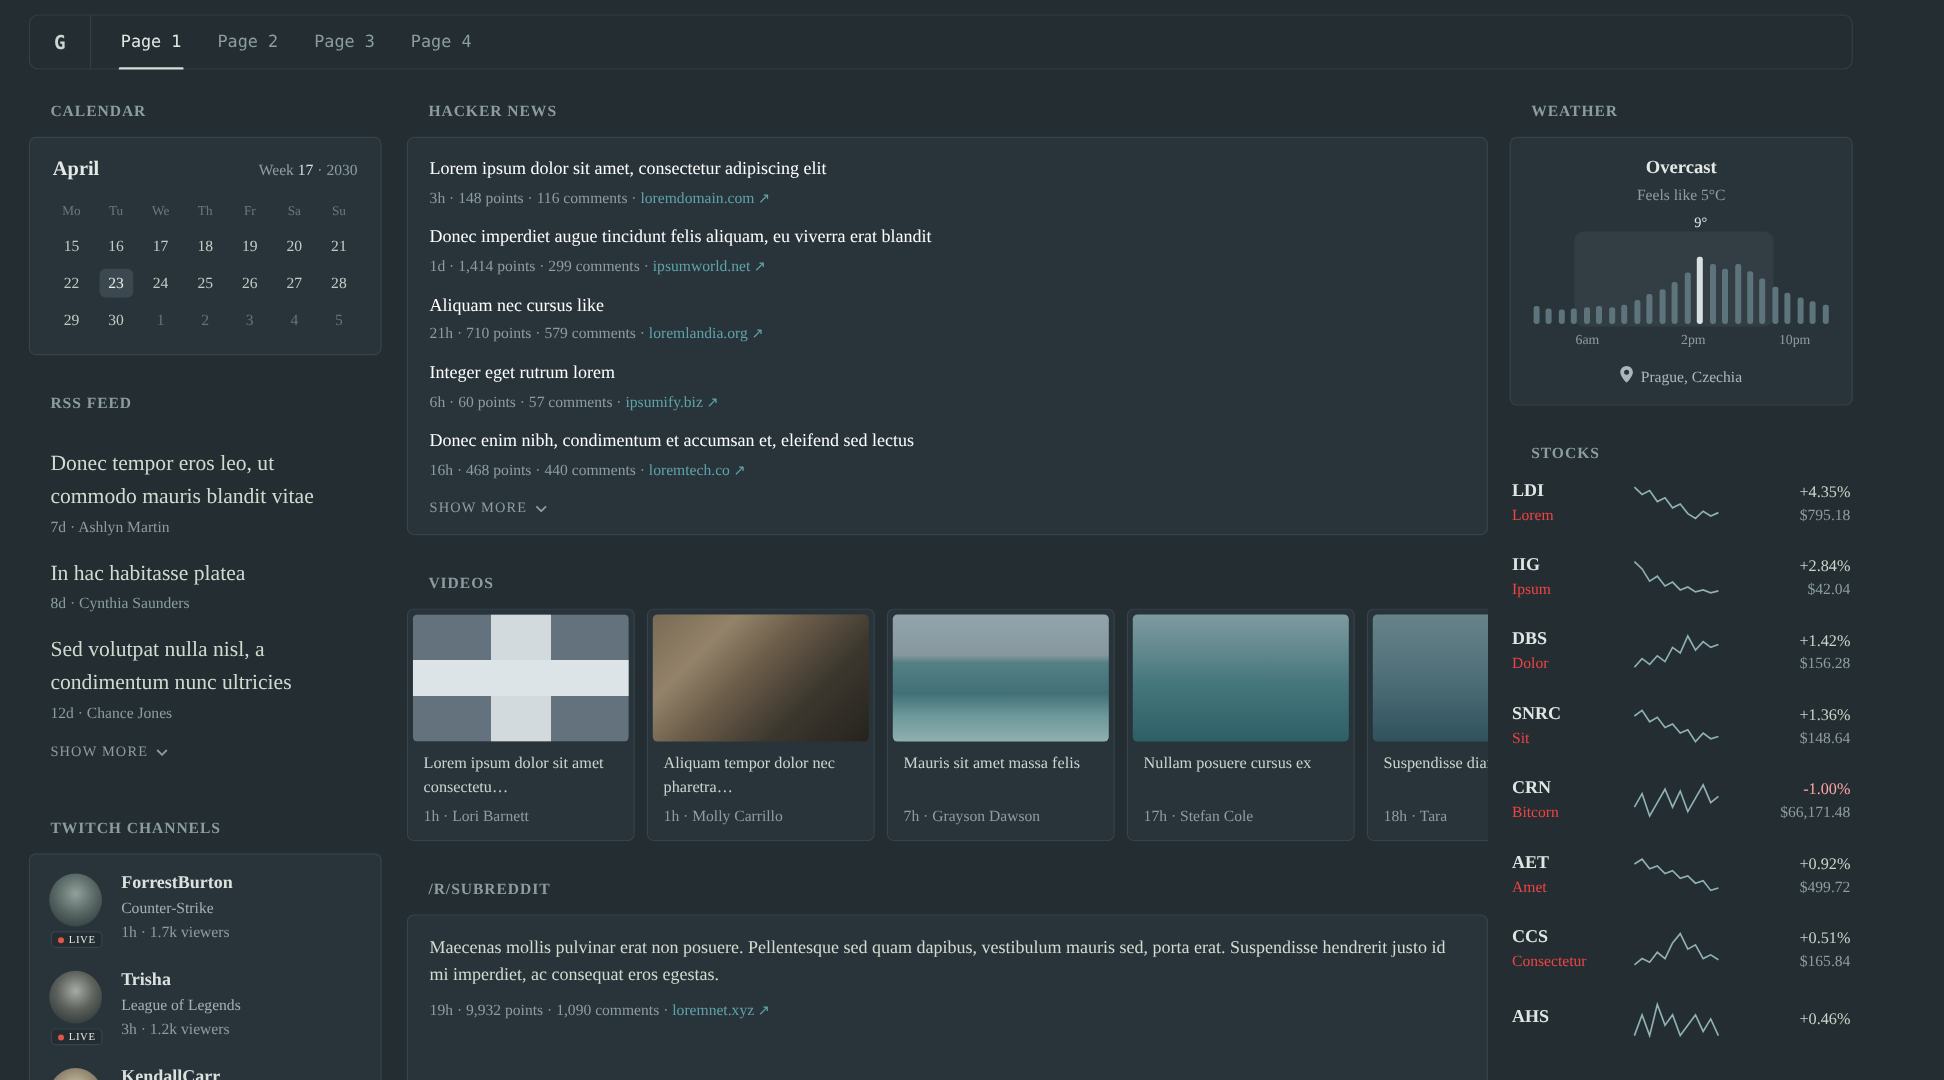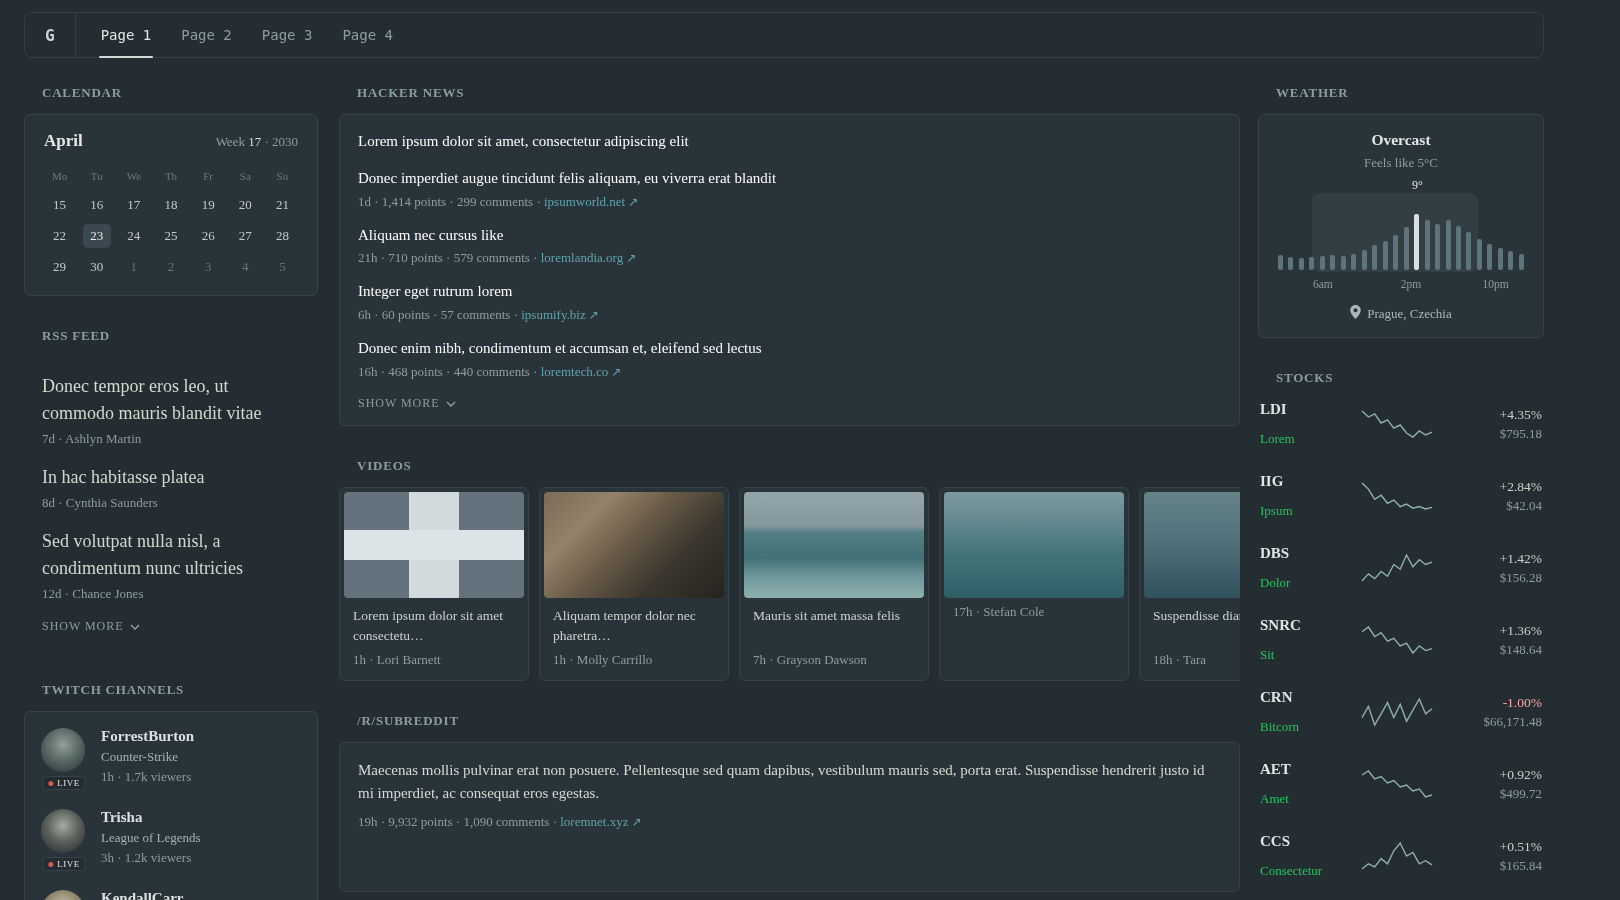--- a/index.html
+++ b/index.html
@@ -150,21 +150,21 @@
   .w-times { position: absolute; left: 0; right: 0; bottom: 0; height: 15px; font-size: 11.5px; color: #8c9da2; }
   .w-time { position: absolute; transform: translateX(-50%); }
   .w-time.t1 { left: 19%; } .w-time.t2 { left: 54%; } .w-time.t3 { left: 87.5%; }
   .w-loc { margin-top: 12px; display: flex; align-items: center; justify-content: center; gap: 6px; font-size: 13px; color: #a9b6ba; }
 
   
   .stocks-list { padding: 2px 2px 0; }
   .stock-row { display: flex; align-items: center; justify-content: space-between; margin-bottom: 26px; cursor: pointer; }
   .s-left { width: 92px; flex: none; }
   .s-sym { font-size: 15px; font-weight: bold; color: #e0e6e3; }
-  .s-name { font-size: 13px; color: #22c55e; margin-top: 13px; }
+  .s-name { font-size: 13px; color: #ef4444; margin-top: 3px; }
   .spark { flex: none; }
   .s-right { width: 100px; flex: none; text-align: right; }
   .change { font-size: 13.5px; color: #c6d5c8; }
   .change.neg { color: #fca5a5; }
   .s-price { font-size: 13px; color: #8c9da2; margin-top: 3px; }
 </style>
 </head>
 <body>
 
 <div class="page">
@@ -297,20 +297,24 @@
 
     </section>
 
     <section class="col-mid">
 
       <div class="widget">
         <h2 class="widget-header">HACKER NEWS</h2>
         <div class="card hn-card">
           <div class="hn-item">
             <span class="hn-title">Lorem ipsum dolor sit amet, consectetur adipiscing elit</span>
+            <div class="meta-line">
+              <span>3h · 148 points · 116 comments ·</span>
+              <span class="domain">loremdomain.com</span><span class="ext">↗</span>
+            </div>
           </div>
           <div class="hn-item">
             <span class="hn-title">Donec imperdiet augue tincidunt felis aliquam, eu viverra erat blandit</span>
             <div class="meta-line">
               <span>1d · 1,414 points · 299 comments ·</span>
               <span class="domain">ipsumworld.net</span><span class="ext">↗</span>
             </div>
           </div>
           <div class="hn-item">
             <span class="hn-title">Aliquam nec cursus like</span>
@@ -355,20 +359,21 @@
             <div class="v-title">Aliquam tempor dolor nec pharetra…</div>
             <div class="v-meta">1h · Molly Carrillo</div>
           </div>
           <div class="video-card">
             <div class="thumb thumb-3"></div>
             <div class="v-title">Mauris sit amet massa felis</div>
             <div class="v-meta">7h · Grayson Dawson</div>
           </div>
           <div class="video-card">
             <div class="thumb thumb-4"></div>
+            <div class="v-title">Nullam posuere cursus ex</div>
             <div class="v-meta">17h · Stefan Cole</div>
           </div>
           <div class="video-card">
             <div class="thumb thumb-5"></div>
             <div class="v-title">Suspendisse diam</div>
             <div class="v-meta">18h · Tara</div>
           </div>
         </div>
       </div>
 

